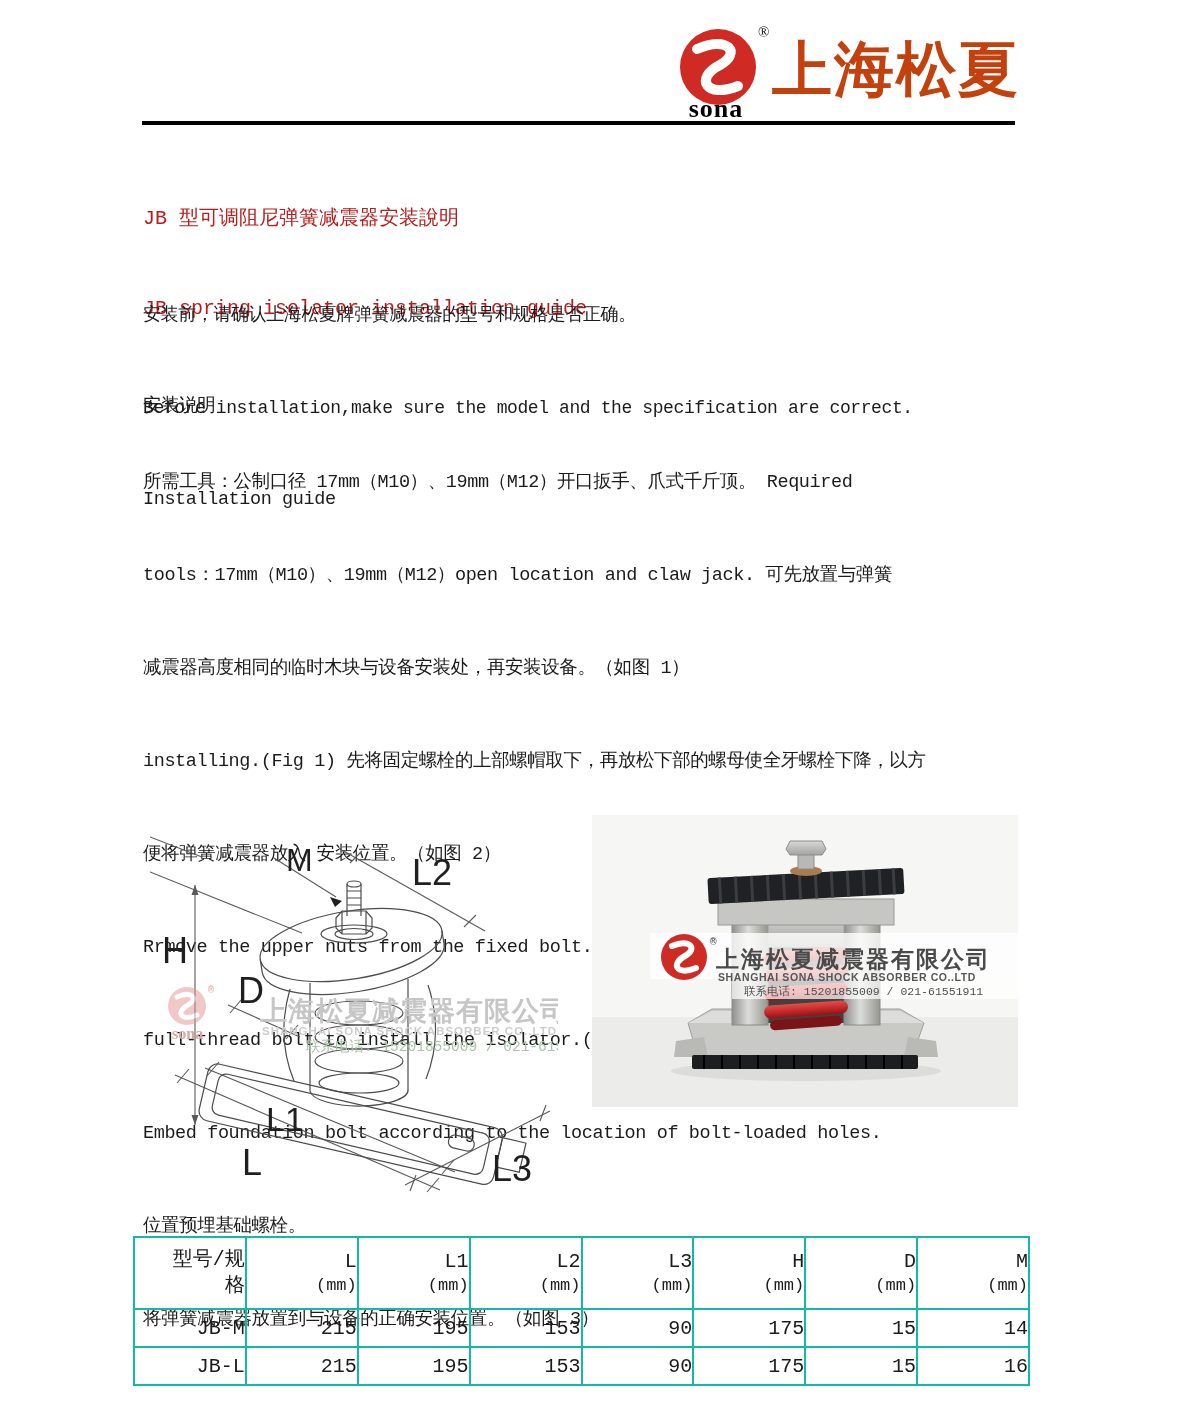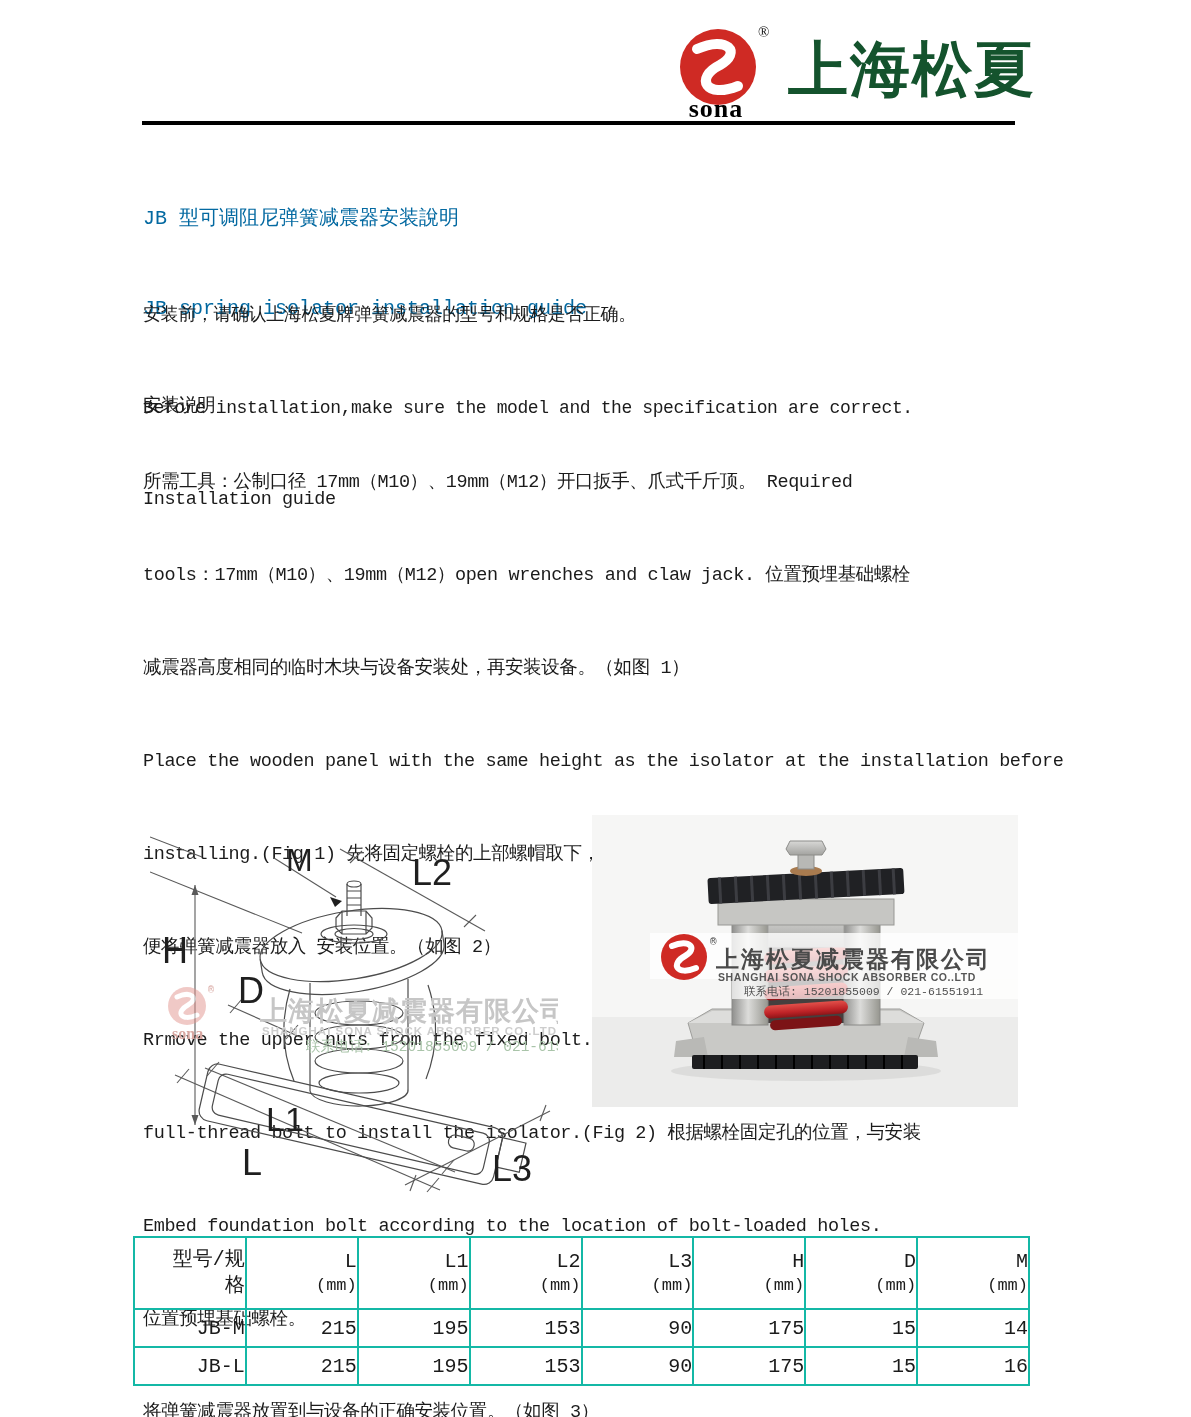--- a/index.html
+++ b/index.html
@@ -4,25 +4,25 @@
 <style>
   html,body{margin:0;padding:0;background:#ffffff;}
   .page{position:relative;width:1191px;height:1417px;background:#ffffff;overflow:hidden;
         font-family:"Liberation Mono","DejaVu Sans Mono",monospace;color:#1b1b1b;}
   
   .logo-block{position:absolute;left:660px;top:22px;width:360px;height:100px;}
   .logo-disc{position:absolute;left:18px;top:5px;}
   .logo-reg{position:absolute;left:98px;top:2px;font-family:"Liberation Serif",serif;font-size:15px;color:#111;}
   .logo-word{position:absolute;left:10px;top:72px;width:92px;text-align:center;
              font-family:"Liberation Serif",serif;font-weight:bold;font-size:26px;color:#000;letter-spacing:1px;}
-  .brand-cn{position:absolute;left:128px;top:14px;font-family:"Liberation Sans","DejaVu Sans",sans-serif;
-            font-weight:bold;font-size:60px;line-height:68px;color:#14532d;letter-spacing:2px;white-space:nowrap;}
+  .brand-cn{position:absolute;left:112px;top:14px;font-family:"Liberation Sans","DejaVu Sans",sans-serif;
+            font-weight:bold;font-size:60px;line-height:68px;color:#c2410c;letter-spacing:2px;white-space:nowrap;}
   .header-rule{position:absolute;left:142px;top:121px;width:873px;height:4px;background:#000;}
   
-  .title-block{position:absolute;left:143px;top:144px;font-size:20px;line-height:30px;color:#0369a1;white-space:pre;}
+  .title-block{position:absolute;left:143px;top:144px;font-size:20px;line-height:30px;color:#b91c1c;white-space:pre;}
   .intro-block{position:absolute;left:143px;top:238px;font-size:18px;line-height:31px;letter-spacing:-0.4px;white-space:pre;}
   .section-block{position:absolute;left:143px;top:329px;font-size:18.5px;line-height:31px;letter-spacing:-0.4px;white-space:pre;}
   .guide-block{position:absolute;left:143px;top:405px;font-size:18.5px;line-height:31px;letter-spacing:-0.4px;white-space:pre;}
   .guide-block .gline{height:31px;}
   
   .fig-diagram{position:absolute;left:150px;top:823px;width:408px;height:372px;}
   .fig-photo{position:absolute;left:592px;top:815px;width:426px;height:292px;}
   
   .spec-table{position:absolute;left:133px;top:1236px;width:897px;border-collapse:collapse;
               font-size:20px;color:#1b1b1b;table-layout:fixed;}
@@ -59,23 +59,22 @@
     <div>Before installation,make sure the model and the specification are correct.</div>
   </div>
 
   <div class="section-block">
     <div>安装说明</div>
     <div>Installation guide</div>
   </div>
 
   <div class="guide-block">
     <div class="gline">所需工具：公制口径 17mm（M10）、19mm（M12）开口扳手、爪式千斤顶。 Required</div>
-    <div class="gline">tools：17mm（M10）、19mm（M12）open wrenches and claw jack. 位置预埋基础螺栓</div>
+    <div class="gline">tools：17mm（M10）、19mm（M12）open location and claw jack. 可先放置与弹簧</div>
     <div class="gline">减震器高度相同的临时木块与设备安装处，再安装设备。（如图 1）</div>
-    <div class="gline">Place the wooden panel with the same height as the isolator at the installation before</div>
     <div class="gline">installing.(Fig 1) 先将固定螺栓的上部螺帽取下，再放松下部的螺母使全牙螺栓下降，以方</div>
     <div class="gline">便将弹簧减震器放入 安装位置。（如图 2）</div>
     <div class="gline">Rrmove the upper nuts from the fixed bolt.Loosen the lower nuts to descend the</div>
     <div class="gline">full-thread bolt to install the isolator.(Fig 2) 根据螺栓固定孔的位置，与安装</div>
     <div class="gline">Embed foundation bolt according to the location of bolt-loaded holes.</div>
     <div class="gline">位置预埋基础螺栓。</div>
     <div class="gline">将弹簧减震器放置到与设备的正确安装位置。（如图 3）</div>
     
   </div>
 

